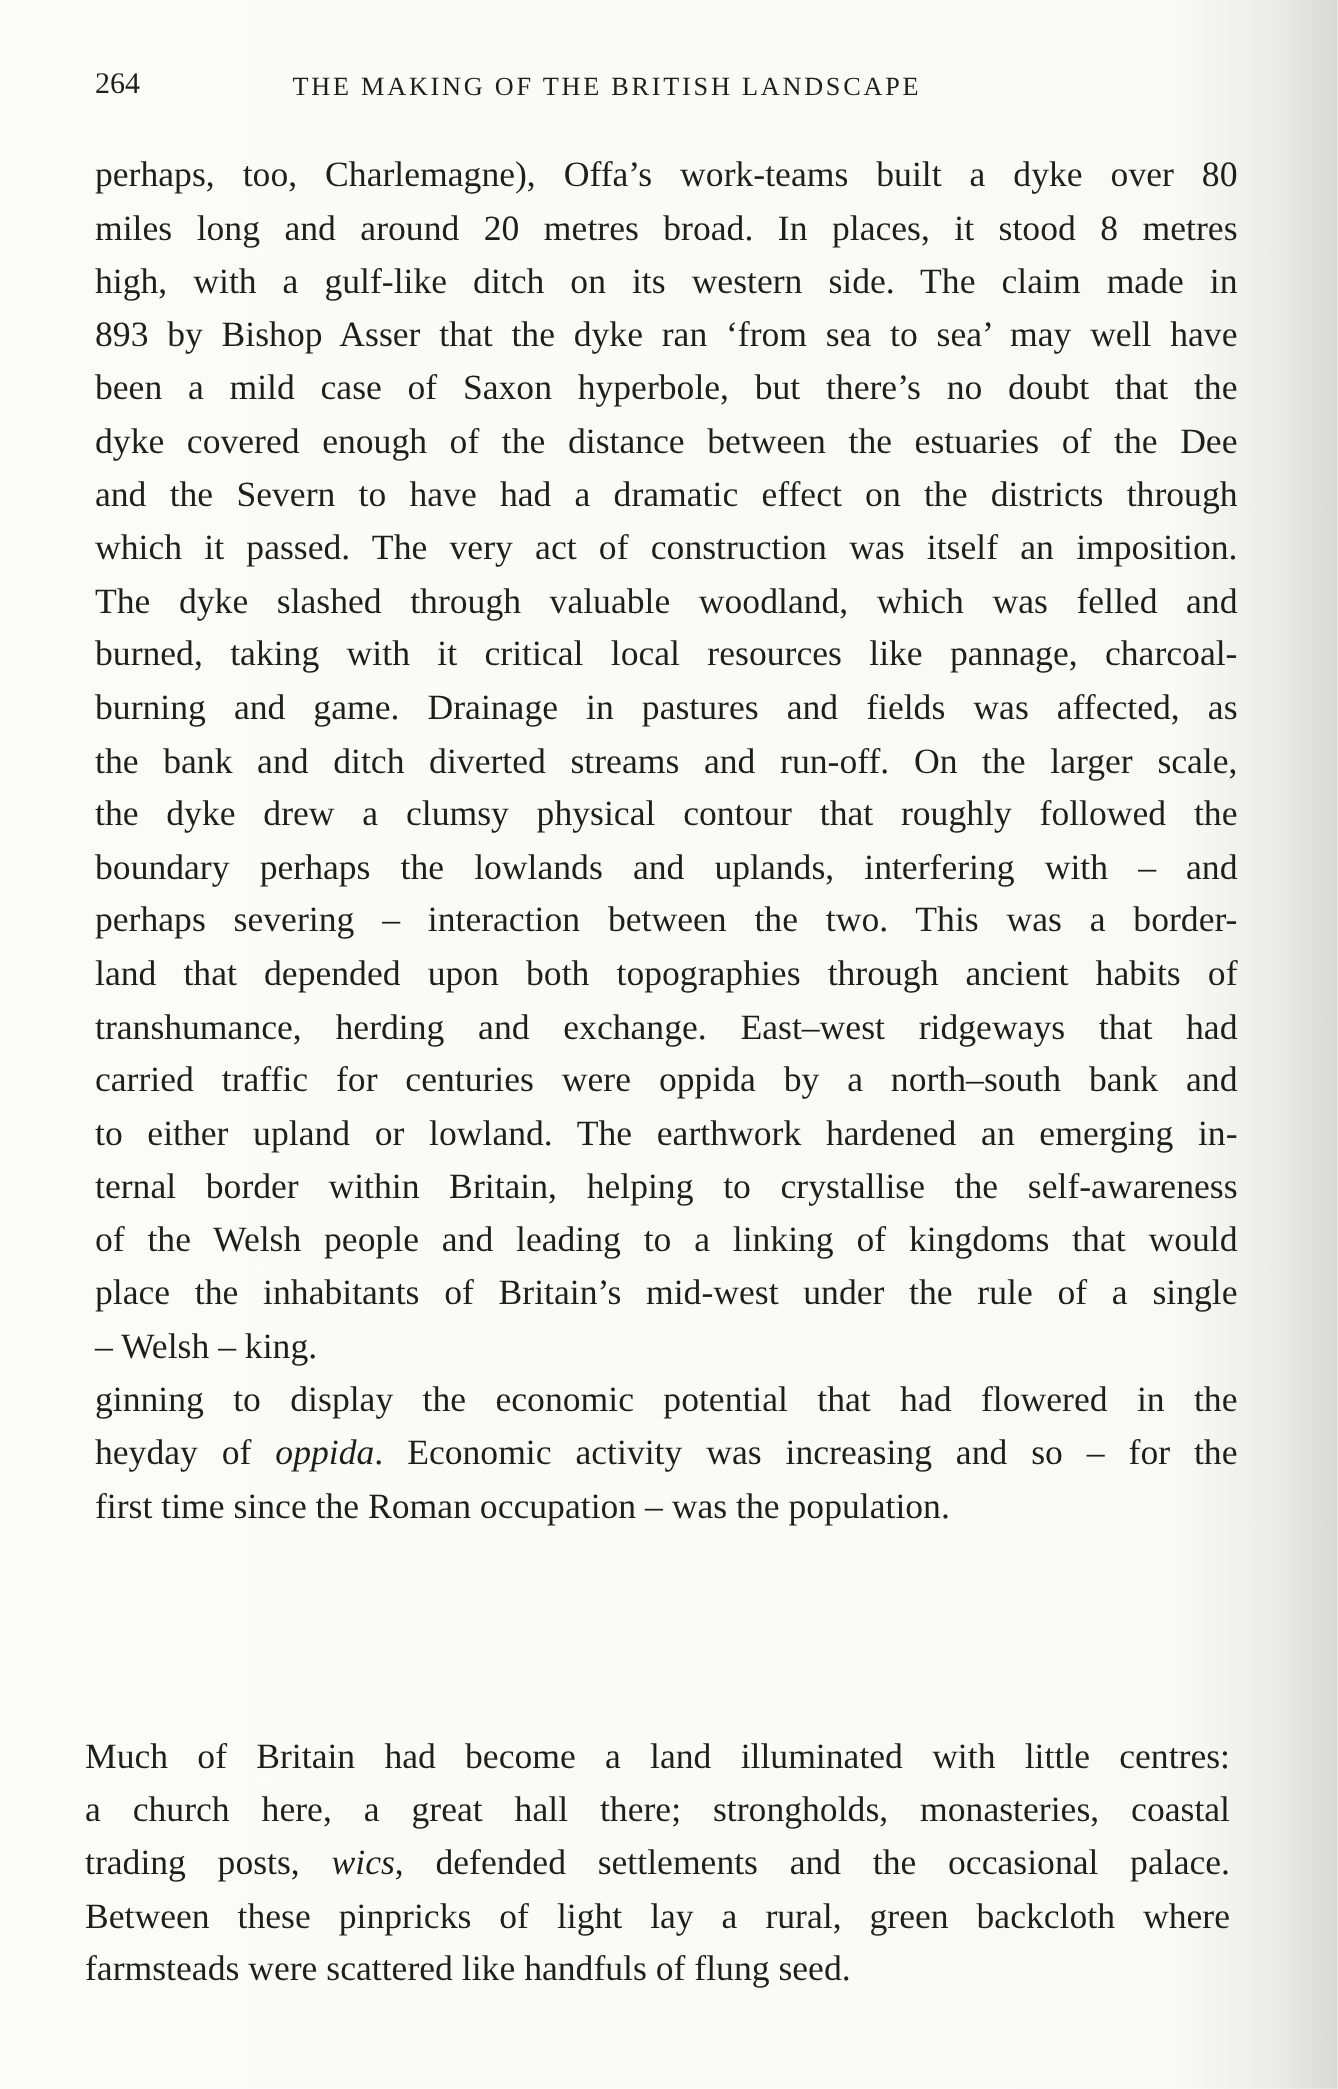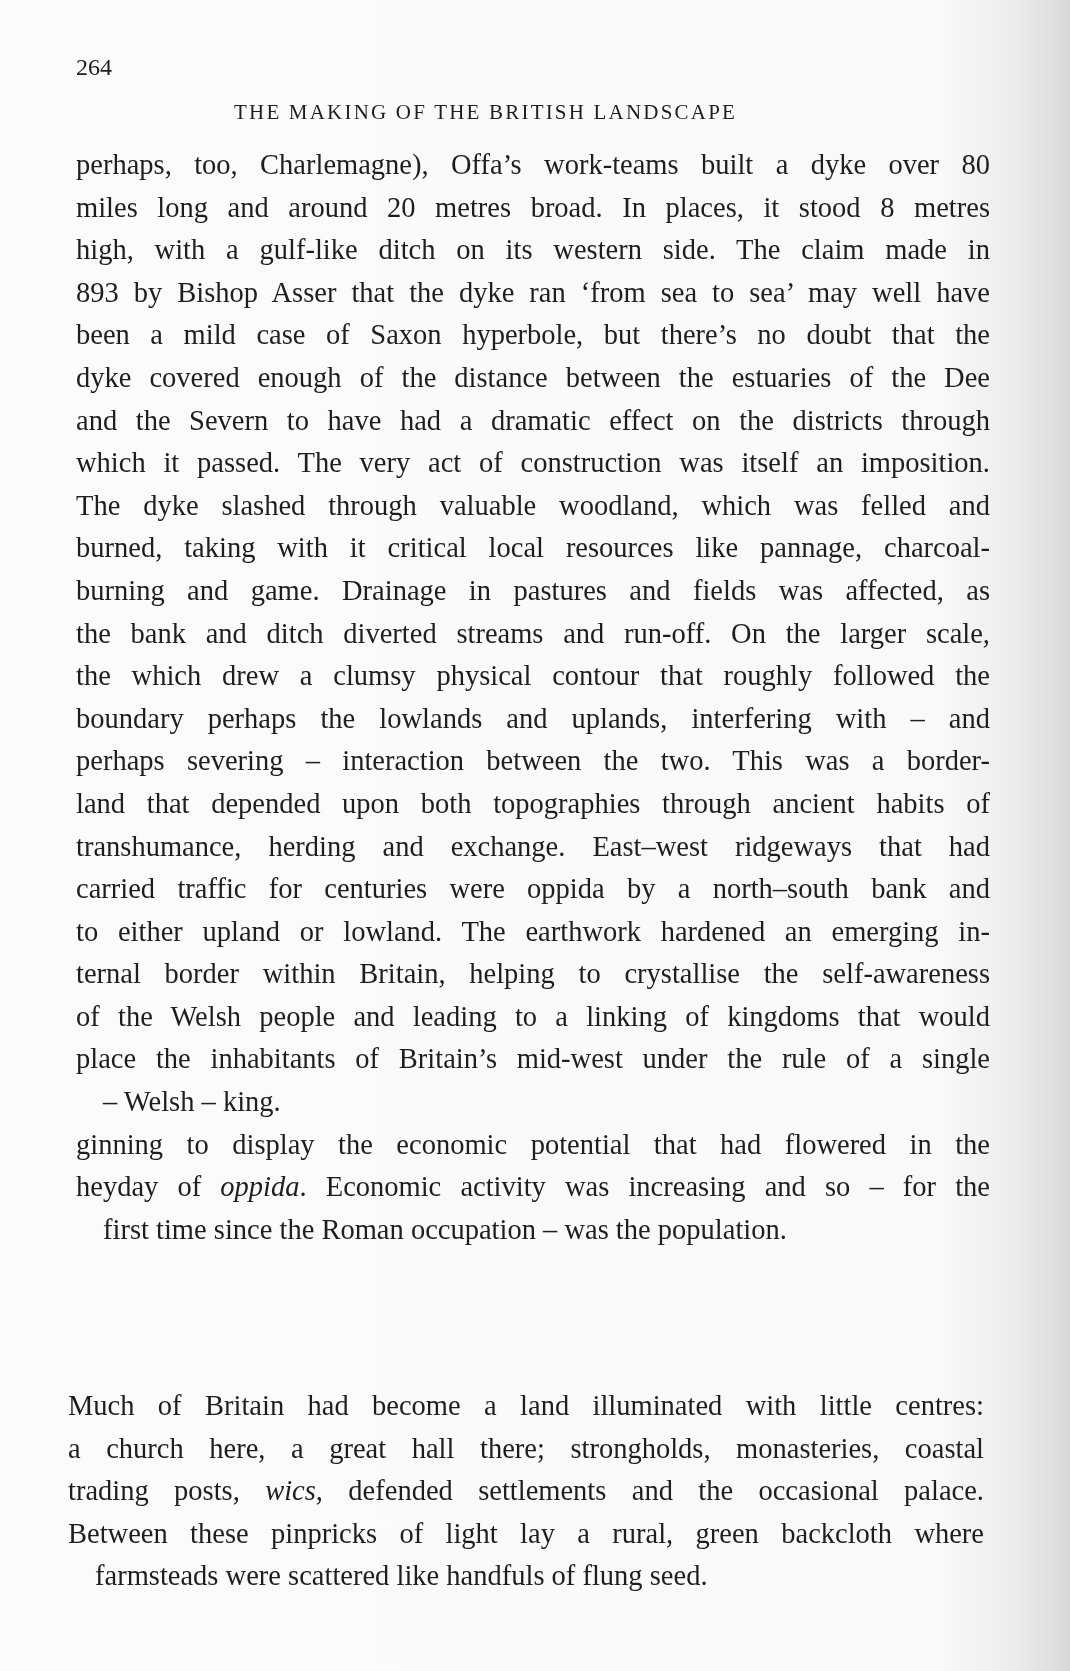--- a/index.html
+++ b/index.html
@@ -10,29 +10,29 @@
       color: #1e1e1e;
       position: relative;
     }
     .running-head {
       position: absolute; top: 52px; left: 76px; width: 800px;
       font-size: 24px; line-height: 30px;
     }
     .folio { position: absolute; left: 0; top: 0; font-size: 24px; }
     .head-title {
       position: absolute; left: 158px; top: 2px;
-      font-size: 21px; letter-spacing: 2.2px; text-transform: uppercase; margin-top: 43px;
+      font-size: 21px; letter-spacing: 2.2px; text-transform: uppercase;
     }
     .text-block {
-      position: absolute; left: 76px; top: 144px; width: 914px;
+      position: absolute; left: 76px; top: 120px; width: 914px;
       font-size: 28.5px; line-height: 42.6px;
       text-align: justify;
     }
     .line { display: block; white-space: nowrap; text-align-last: justify; text-align: justify; }
-    .line.last { text-align-last: left; margin-left: 27px; }
+    .line.last { text-align-last: left; }
     .indent { padding-left: 30px; }
     .b2 { left: 68px; top: 1385px; width: 916px; }
     em { font-style: italic; }
   </style>
 </head>
 <body>
 
 <div class="running-head">
   <span class="folio">264</span>
   <span class="head-title">The Making of the British Landscape</span>
@@ -45,21 +45,21 @@
       <span class="line">high, with a gulf-like ditch on its western side. The claim made in</span>
       <span class="line">893 by Bishop Asser that the dyke ran ‘from sea to sea’ may well have</span>
       <span class="line">been a mild case of Saxon hyperbole, but there’s no doubt that the</span>
       <span class="line">dyke covered enough of the distance between the estuaries of the Dee</span>
       <span class="line">and the Severn to have had a dramatic effect on the districts through</span>
       <span class="line">which it passed. The very act of construction was itself an imposition.</span>
       <span class="line">The dyke slashed through valuable woodland, which was felled and</span>
       <span class="line">burned, taking with it critical local resources like pannage, charcoal-</span>
       <span class="line">burning and game. Drainage in pastures and fields was affected, as</span>
       <span class="line">the bank and ditch diverted streams and run-off. On the larger scale,</span>
-      <span class="line">the which drew a clumsy physical contour that roughly followed the</span>
+      <span class="line">the dyke drew a clumsy physical contour that roughly followed the</span>
       <span class="line">boundary perhaps the lowlands and uplands, interfering with – and</span>
       <span class="line">perhaps severing – interaction between the two. This was a border-</span>
       <span class="line">land that depended upon both topographies through ancient habits of</span>
       <span class="line">transhumance, herding and exchange. East–west ridgeways that had</span>
       <span class="line">carried traffic for centuries were oppida by a north–south bank and</span>
       <span class="line">to either upland or lowland. The earthwork hardened an emerging in-</span>
       <span class="line">ternal border within Britain, helping to crystallise the self-awareness</span>
       <span class="line">of the Welsh people and leading to a linking of kingdoms that would</span>
       <span class="line">place the inhabitants of Britain’s mid-west under the rule of a single</span>
       <span class="line last">– Welsh – king.</span>

